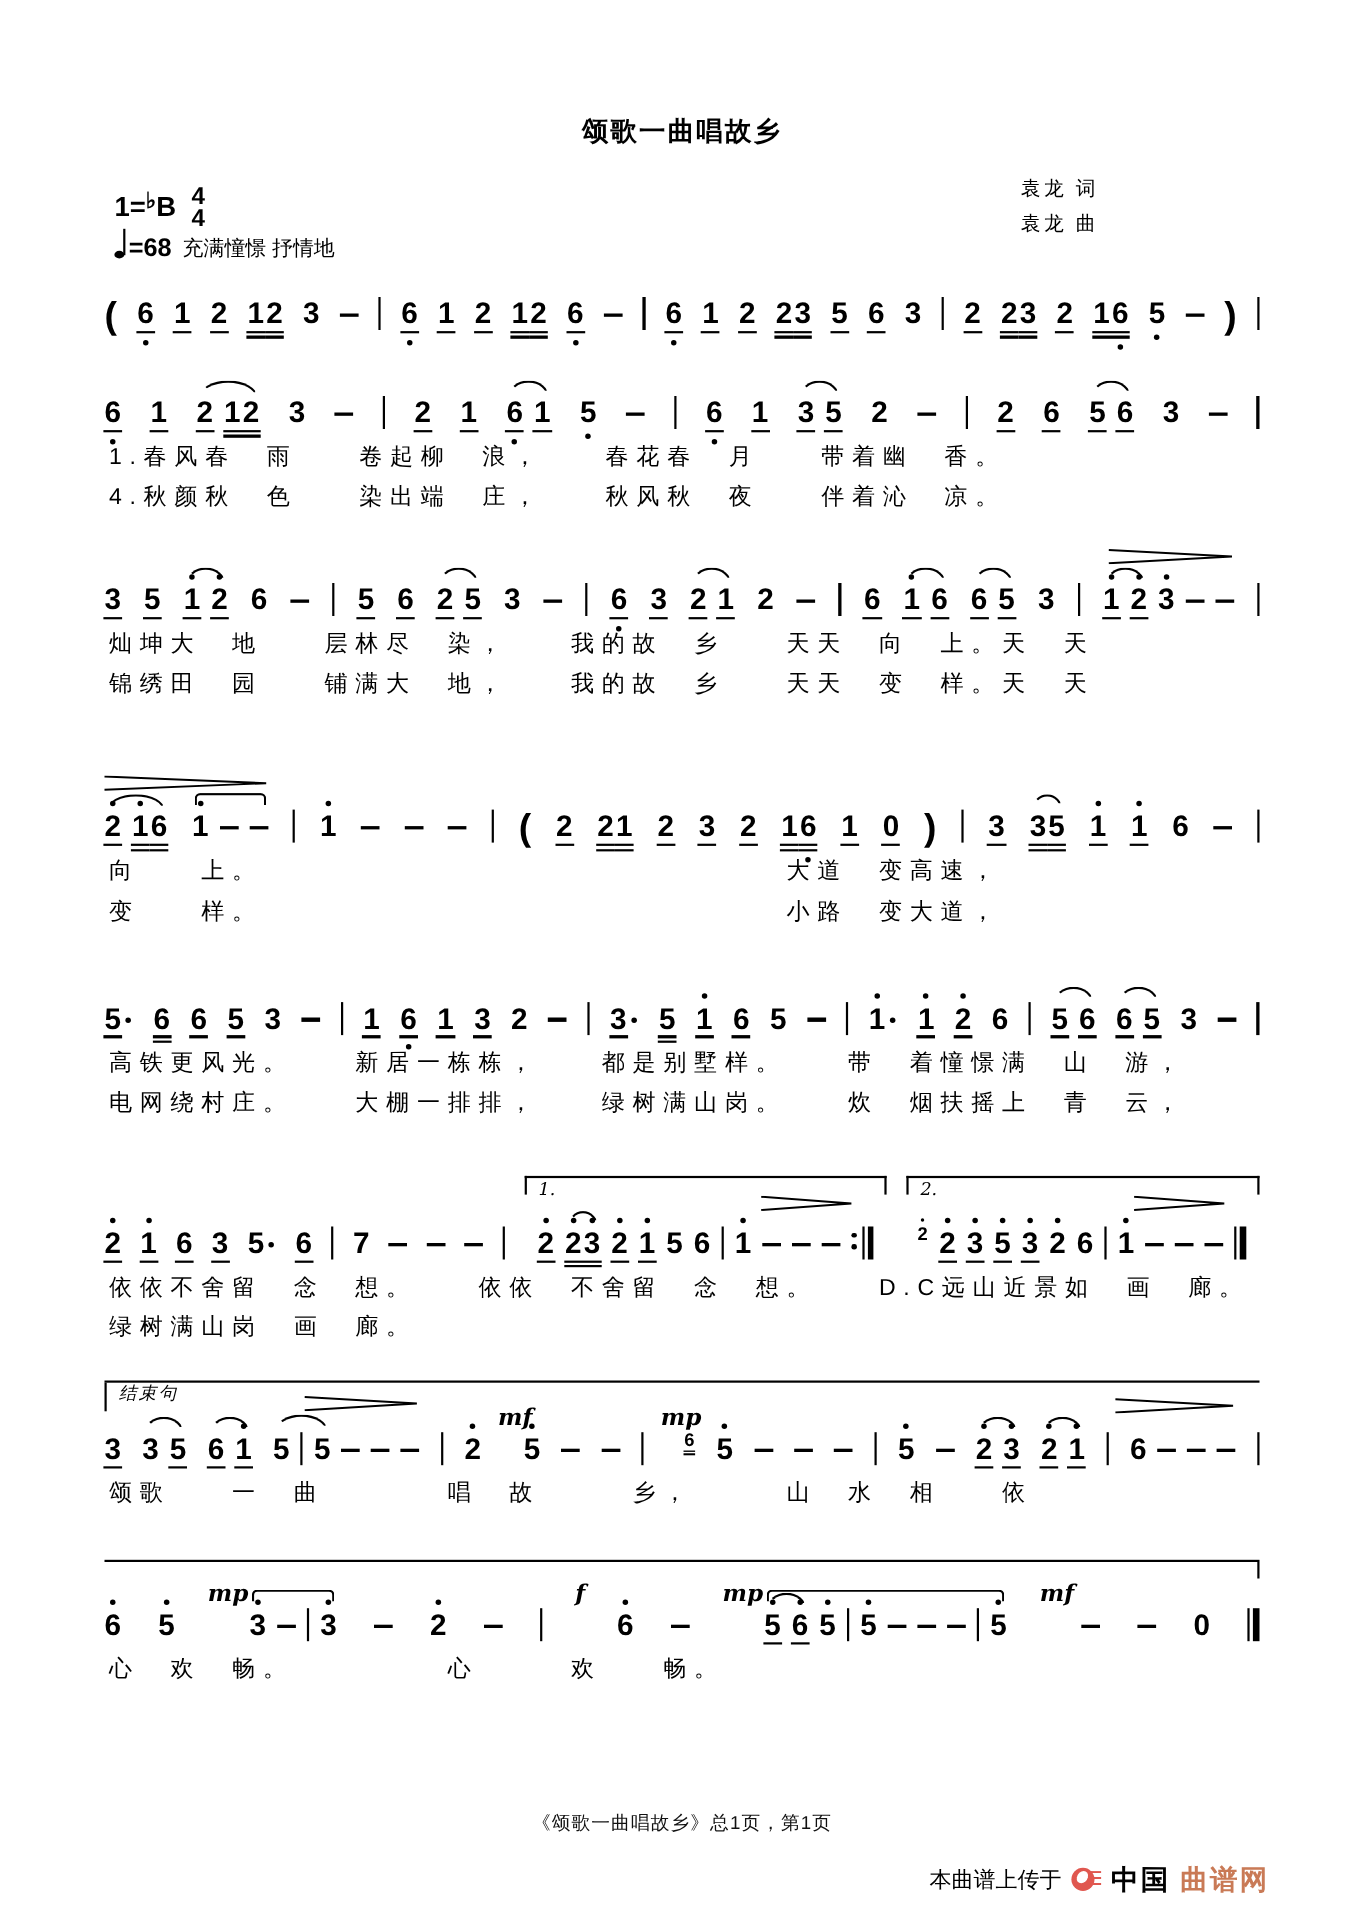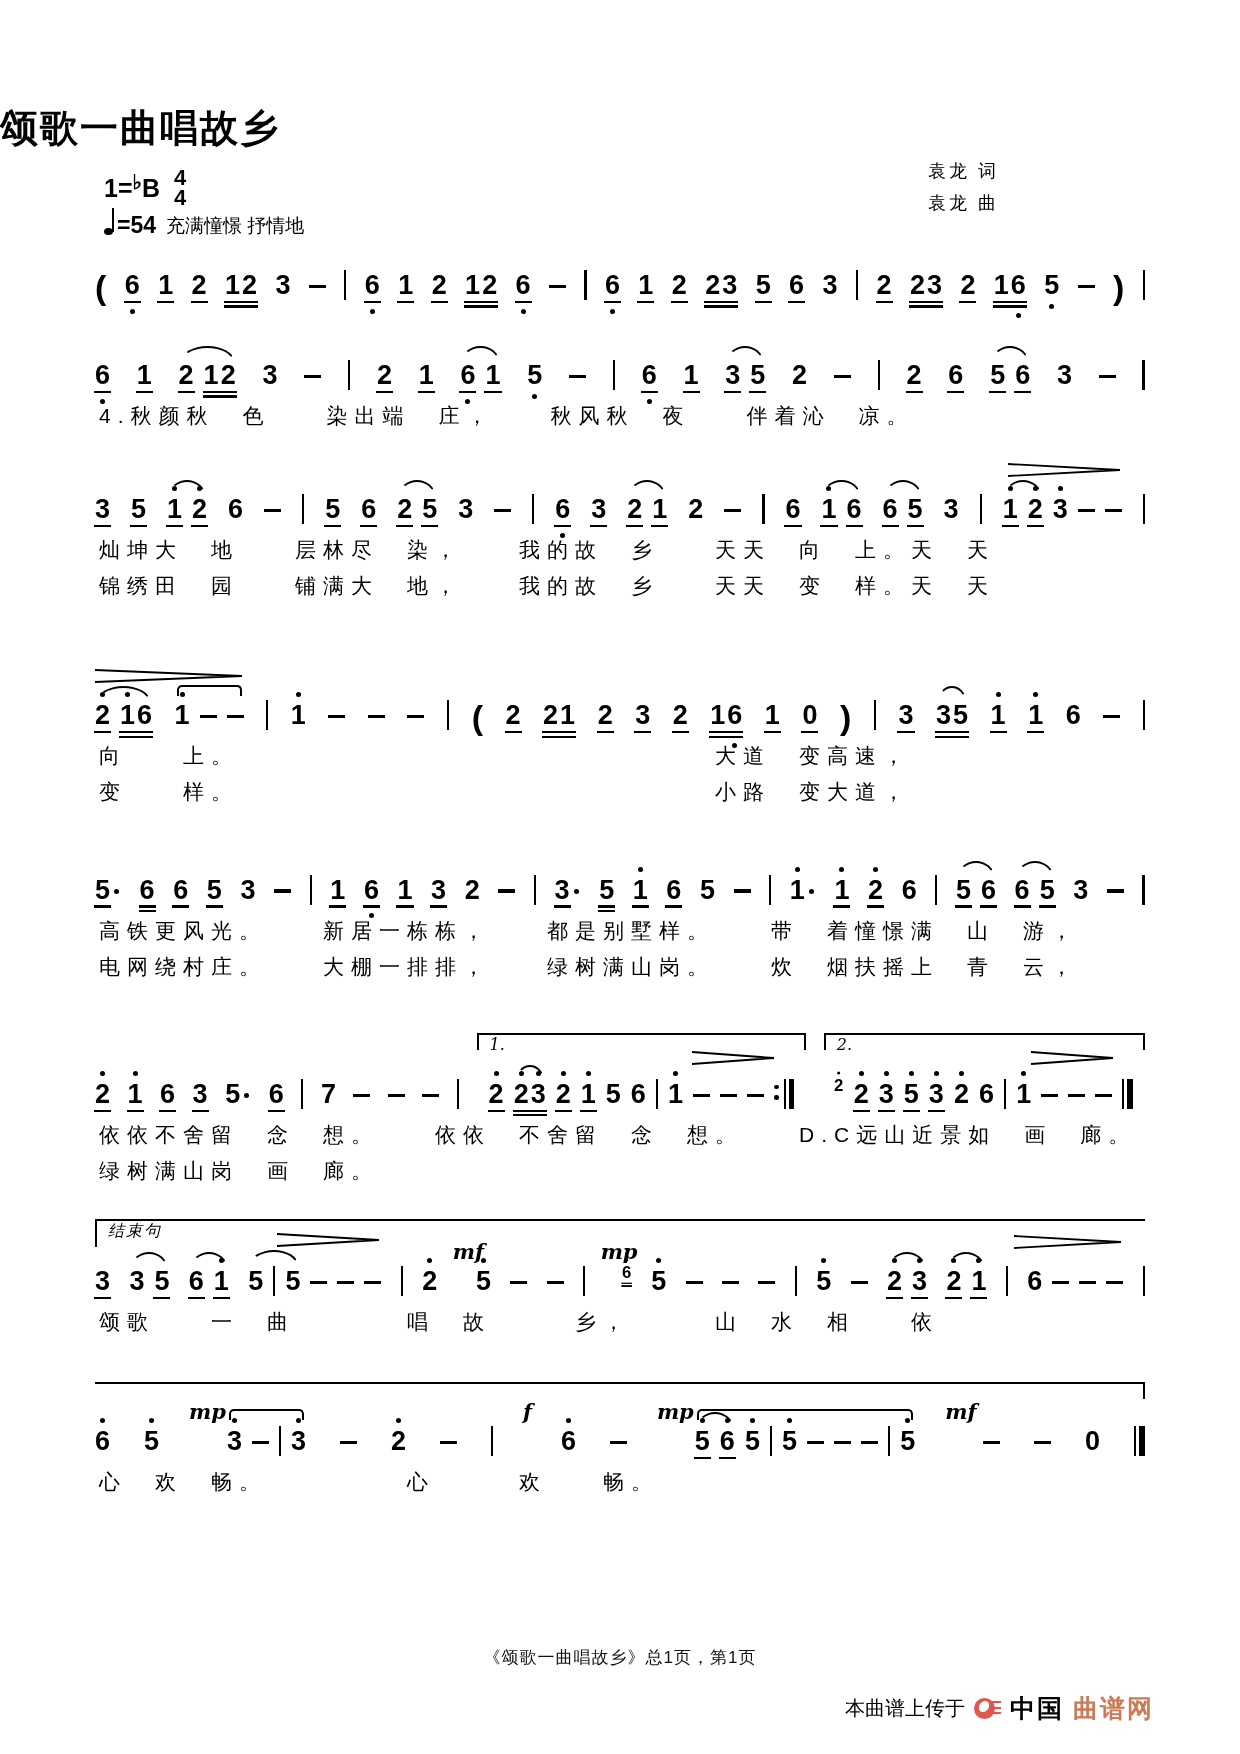--- a/index.html
+++ b/index.html
@@ -1,19 +1,19 @@
 <!DOCTYPE html>
 <html><head>
 <meta charset="utf-8">
 <style>
   html,body{margin:0;padding:0;background:#fff;}
   .page{position:relative;width:1240px;height:1754px;background:#ffffff;color:#000;
         font-family:"Liberation Sans",sans-serif;overflow:hidden;}
-  .title{position:absolute;top:103px;left:0;width:100%;text-align:left;
-         font-size:38px;font-weight:700;letter-spacing:2px;}
+  .title{position:absolute;top:103px;left:0;width:100%;text-align:center;
+         font-size:24px;font-weight:700;letter-spacing:2px;}
   .credits{position:absolute;top:156px;left:928px;font-size:18px;letter-spacing:3px;line-height:1.75;}
   .keysig{position:absolute;top:168px;left:104px;font-size:25px;font-weight:700;display:flex;align-items:center;}
   .keysig .flat{font-size:20px;vertical-align:super;position:relative;top:-6px;}
   .meter{display:inline-flex;flex-direction:column;margin-left:14px;font-style:normal;line-height:.92;text-align:center;}
   .meter i{font-style:normal;font-size:22px;font-weight:700;}
   .tempo{position:absolute;top:212px;left:104px;display:flex;align-items:center;font-size:21px;}
   .qnote{display:inline-block;width:9px;height:7px;background:#000;border-radius:50%;position:relative;margin-right:4px;top:6px;}
   .qnote::after{content:"";position:absolute;right:-1px;bottom:3px;width:2.5px;height:24px;background:#000;}
   .tempo b{font-size:23px;margin-right:10px;}
   .tempo .expr{font-size:19px;}
@@ -91,21 +91,21 @@
       <span class="flat">♭</span>
       <span>B</span>
     <span class="meter">
       <i>4</i>
       <i>4</i>
     </span>
   </div>
 
   <div class="tempo">
     <span class="qnote"></span>
-    <b>=54</b>
+    <b>=68</b>
     <span class="expr">充满憧憬 抒情地</span>
   </div>
 
   <div class="sheet" id="systems">
       <div class="system" style="margin-top: 0px;">
         <div class="nrow">
           <span class="par">(</span>
           <span class="note">6<i class="ul" style="bottom: -4px;"></i><i class="dt" style="bottom: -14.5px;"></i></span>
           <span class="note">1<i class="ul" style="bottom: -4px;"></i></span>
           <span class="note">2<i class="ul" style="bottom: -4px;"></i></span>
@@ -188,20 +188,21 @@
           <span class="note">2<i class="ul" style="bottom: -4px;"></i></span>
           <span class="note">6<i class="ul" style="bottom: -4px;"></i></span>
           <span class="slur">
             <span class="note">5<i class="ul" style="bottom: -4px;"></i></span>
             <span class="note">6<i class="ul" style="bottom: -4px;"></i></span>
           </span>
           <span class="note">3</span>
           <span class="dash"></span>
           <span class="bar"></span>
         </div>
+        <div class="lyr">1.春风春　雨　　卷起柳　浪，　　春花春　月　　带着幽　香。</div>
         <div class="lyr">4.秋颜秋　色　　染出端　庄，　　秋风秋　夜　　伴着沁　凉。</div>
       </div>
       <div class="system" style="margin-top: 52px;">
         <div class="nrow">
           <span class="note">3<i class="ul" style="bottom: -4px;"></i></span>
           <span class="note">5<i class="ul" style="bottom: -4px;"></i></span>
           <span class="slur">
             <span class="note">1<i class="dt hi"></i><i class="ul" style="bottom: -4px;"></i></span>
             <span class="note">2<i class="dt hi"></i><i class="ul" style="bottom: -4px;"></i></span>
           </span>

